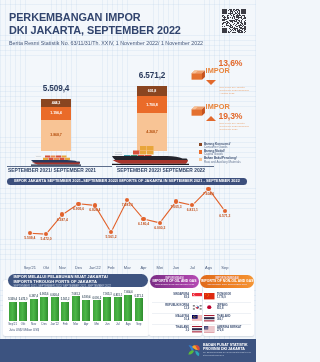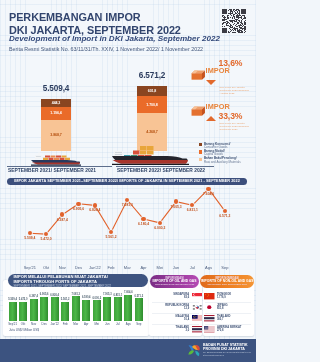--- a/index.html
+++ b/index.html
@@ -80,21 +80,20 @@
 .lgtx i{font-style:normal;font-weight:normal;color:#6a7a96;}
 </style>
 </head>
 <body>
 
 <div id="page">
 
   <div id="hdr" class="abs">
     <div id="t1">PERKEMBANGAN IMPOR</div>
     <div id="t2">DKI JAKARTA, SEPTEMBER 2022</div>
-    <div id="sub">Development of Import in DKI Jakarta, September 2022</div>
     <div id="brs">Berita Resmi Statistik No. 63/11/31/Th. XXIV, 1 November 2022/ 1 November 2022</div>
   </div>
 
   <div class="bigval" style="left:26px;top:84px;width:60px;">5.509,4</div>
   <div class="stack" style="left:41px;top:98.6px;">
     <div class="seg s1" style="height:8.2px;">
         <span>444,3</span>
       </div>
     <div class="seg s2" style="height:12.9px;">
         <span>1.196,4</span>
@@ -478,21 +477,21 @@
   <div class="stdesc" style="left:219.5px;top:87.0px;width:31px;"><span>Nilai Impor DKI Jakarta September 2022 dibanding Agustus 2022</span></div>
 
   <svg class="boxicon" style="left:190.5px;top:105.4px;width:14.5px;height:12.2px;" viewBox="0 0 58 49">
     <path d="M2 17 L14 6.5 L56 6.5 L44 17 Z" fill="#ef9f6b"></path>
     <path d="M2 17 L44 17 L44 43 L2 43 Z" fill="#e4712f"></path>
     <path d="M44 17 L56 6.5 L56 32.5 L44 43 Z" fill="#c55320"></path>
     <path d="M2 17 L14 6.5 L29 6.5 L17 17 Z" fill="#f7c197"></path>
   </svg>
   <div class="stlabel" style="left:205.5px;top:103.0px;">IMPOR</div>
   <div class="sttri" style="left:206px;top:115.6px;border-left:5.2px solid transparent;border-right:5.2px solid transparent;border-bottom:5.6px solid #e2692c;"></div>
-  <div class="stpct" style="left:218.5px;top:112.2px;">33,3%</div>
+  <div class="stpct" style="left:218.5px;top:112.2px;">19,3%</div>
   <div class="stdesc" style="left:219.5px;top:123.0px;width:31px;"><span>Nilai Impor DKI Jakarta September 2022 dibanding September 2021</span></div>
 
   <div class="legend" style="left:199px;top:142.5px;">
       <div class="lgrow">
         <span class="lgsw" style="background:#8a4520"></span>
         <span class="lgtx">Barang Konsumsi/<br><i>Consumer Goods</i></span>
       </div>
       <div class="lgrow">
         <span class="lgsw" style="background:#ea6b29"></span>
         <span class="lgtx">Barang Modal/<br><i>Capital Goods</i></span>

